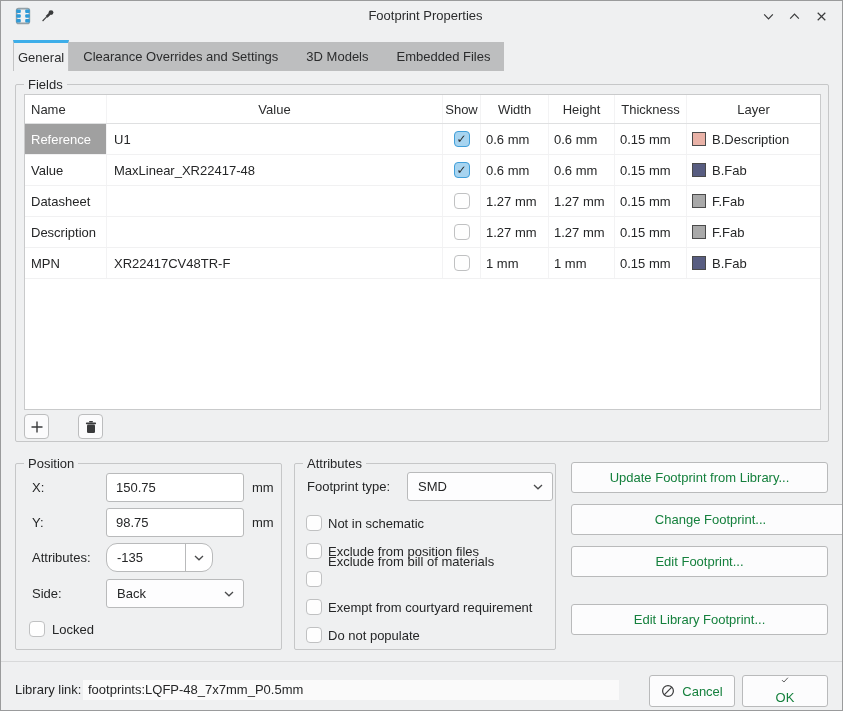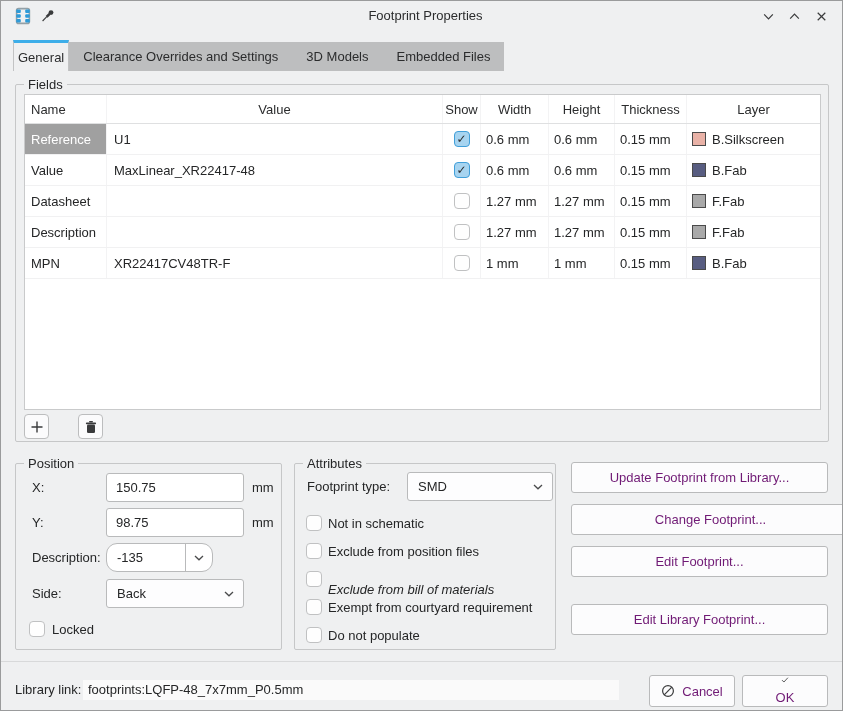--- a/index.html
+++ b/index.html
@@ -46,21 +46,21 @@
   .cb.checked::after{content:"✓";font-size:12px;font-weight:bold;color:#2B2B2B;line-height:1;}
   
   .toolbtn{position:absolute;width:25px;height:25px;border:1px solid #BCBDBE;border-radius:4px;background:#FBFBFC;display:flex;align-items:center;justify-content:center;}
   
   .input{background:#FFFFFF;border:1px solid #B9BABB;border-radius:3px;height:29px;padding:0 9px;font-family:inherit;font-size:13px;color:#252627;}
   .dropdown{background:#FDFDFE;border:1px solid #B9BABB;border-radius:3px;height:29px;display:flex;align-items:center;padding-left:10px;position:relative;}
   .dropdown .chev{position:absolute;right:9px;}
   .combo{background:#FFFFFF;border:1px solid #B9BABB;border-radius:3px;height:29px;display:flex;position:relative;}
   .combo .val{flex:1;display:flex;align-items:center;padding-left:10px;}
   .combo .drop{width:27px;border-left:1px solid #B9BABB;display:flex;align-items:center;justify-content:center;}
-  .btn{background:#FCFCFD;border:1px solid #B9BABB;border-radius:3px;color:#701a75;display:flex;align-items:center;justify-content:center;font-size:13px;gap:7px;cursor:default;}
+  .btn{background:#FCFCFD;border:1px solid #B9BABB;border-radius:3px;color:#15803d;display:flex;align-items:center;justify-content:center;font-size:13px;gap:7px;cursor:default;}
   .label{position:absolute;line-height:29px;}
   
   .footer-sep{position:absolute;left:0;top:660px;width:100%;height:1px;background:#D8D9DA;}
   .liblink-label{position:absolute;left:14px;top:681px;}
   .liblink-value{position:absolute;left:82px;top:679px;width:536px;height:20px;background:#FAFAFA;line-height:20px;padding-left:5px;overflow:hidden;white-space:nowrap;}
   .footer-btn{position:absolute;top:674px;width:86px;height:32px;justify-content:center;}
   .footer-btn.cancel{left:648px;} .footer-btn.ok{left:741px;flex-direction:column;}
 </style>
 </head>
 <body>
@@ -137,21 +137,21 @@
         <div class="td name checked">Reference</div>
         <div class="td value">U1</div>
         <div class="td show">
             <span class="cb checked"></span>
           </div>
         <div class="td num">0.6 mm</div>
         <div class="td num">0.6 mm</div>
         <div class="td num">0.15 mm</div>
         <div class="td layer">
             <span class="swatch" style="background: rgb(233, 178, 167);"></span>
-            <span>B.Silkscreen</span>
+            <span>B.Description</span>
           </div>
       </div>
 
       <div class="tr row">
         <div class="td name">Value</div>
         <div class="td value">MaxLinear_XR22417-48</div>
         <div class="td show">
             <span class="cb checked"></span>
           </div>
         <div class="td num">0.6 mm</div>
@@ -227,21 +227,21 @@
     <div class="legend">Position</div>
 
     <div class="label" style="left:16px;top:9px;">X:</div>
     <input class="input" style="position: absolute; left: 90px; top: 9px; width: 138px;" value="150.75">
     <div class="label" style="left:236px;top:9px;">mm</div>
 
     <div class="label" style="left:16px;top:44px;">Y:</div>
     <input class="input" style="position: absolute; left: 90px; top: 44px; width: 138px;" value="98.75">
     <div class="label" style="left:236px;top:44px;">mm</div>
 
-    <div class="label" style="left:16px;top:79px;">Description:</div>
+    <div class="label" style="left:16px;top:79px;">Attributes:</div>
     <div class="combo" style="position:absolute;left:90px;top:79px;width:107px;border-radius:11px;">
       <div class="val">-135</div>
       <div class="drop">
         <svg width="10" height="6" viewBox="0 0 10 6">
             <polyline points="1,1 5,4.8 9,1" fill="none" stroke="#4A4B4C" stroke-width="1.3"></polyline>
           </svg>
       </div>
     </div>
 
     <div class="label" style="left:16px;top:115px;">Side:</div>
@@ -267,21 +267,21 @@
         </svg>
     </div>
 
     <span class="cb" style="position:absolute;left:11px;top:51px;"></span>
     <div class="label" style="left:33px;top:45px;">Not in schematic</div>
 
     <span class="cb" style="position:absolute;left:11px;top:79px;"></span>
     <div class="label" style="left:33px;top:73px;">Exclude from position files</div>
 
     <span class="cb" style="position:absolute;left:11px;top:107px;"></span>
-    <div class="label" style="left:33px;top:111px;font-style:italic;">Exclude from bill of materials</div>
+    <div class="label" style="left:33px;top:83px;">Exclude from bill of materials</div>
 
     <span class="cb" style="position:absolute;left:11px;top:135px;"></span>
     <div class="label" style="left:33px;top:129px;">Exempt from courtyard requirement</div>
 
     <span class="cb" style="position:absolute;left:11px;top:163px;"></span>
     <div class="label" style="left:33px;top:157px;">Do not populate</div>
   </div>
 
   <button class="btn" style="position:absolute;left:570px;top:461px;width:257px;height:31px;">Update Footprint from Library...</button>
   <button class="btn" style="position:absolute;left:570px;top:503px;width:279px;height:31px;">Change Footprint...</button>

